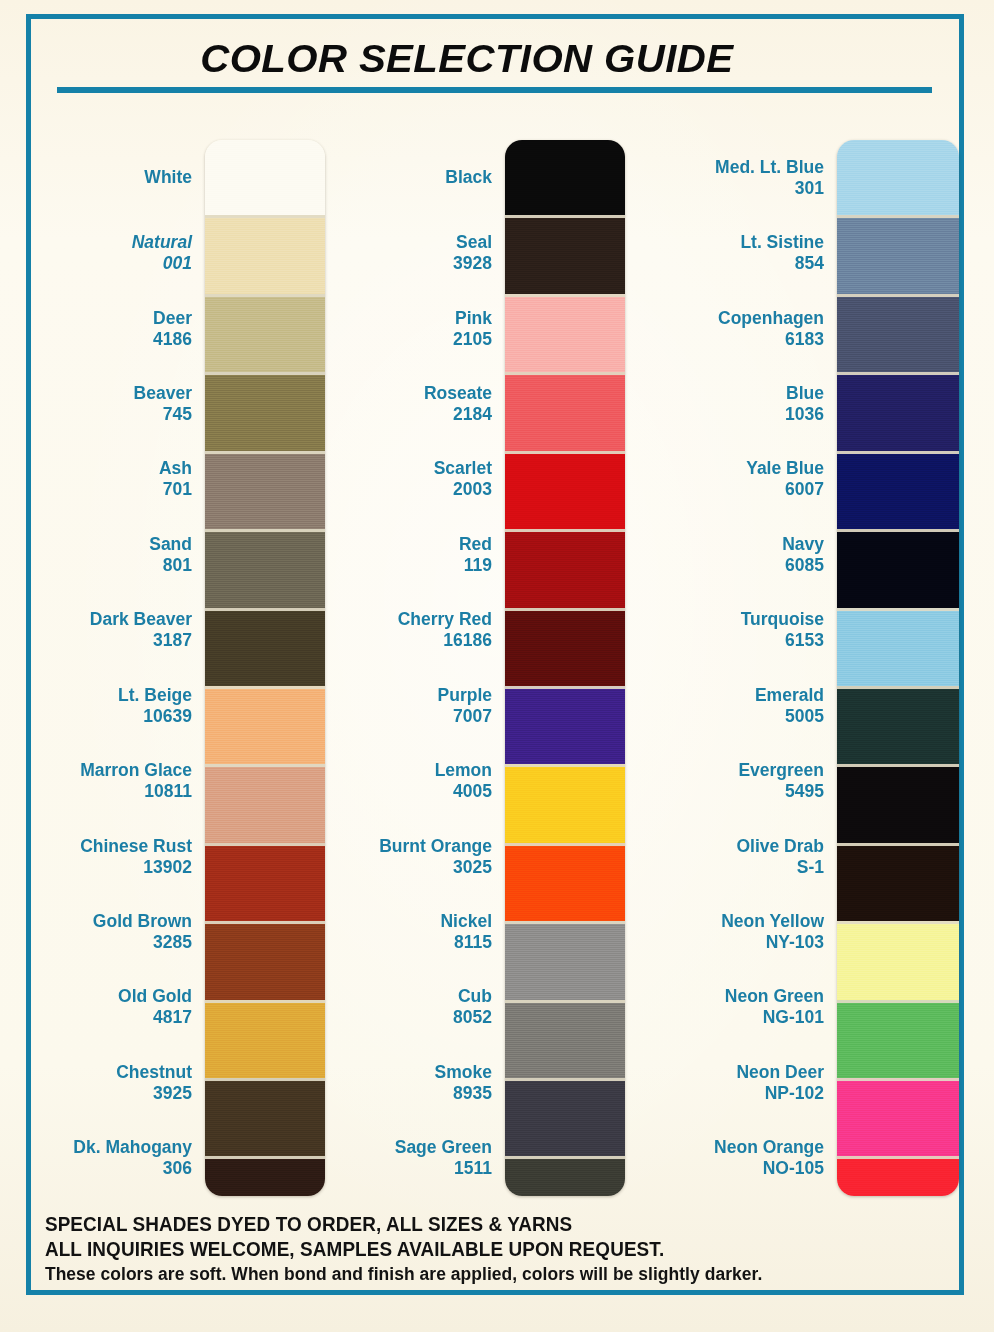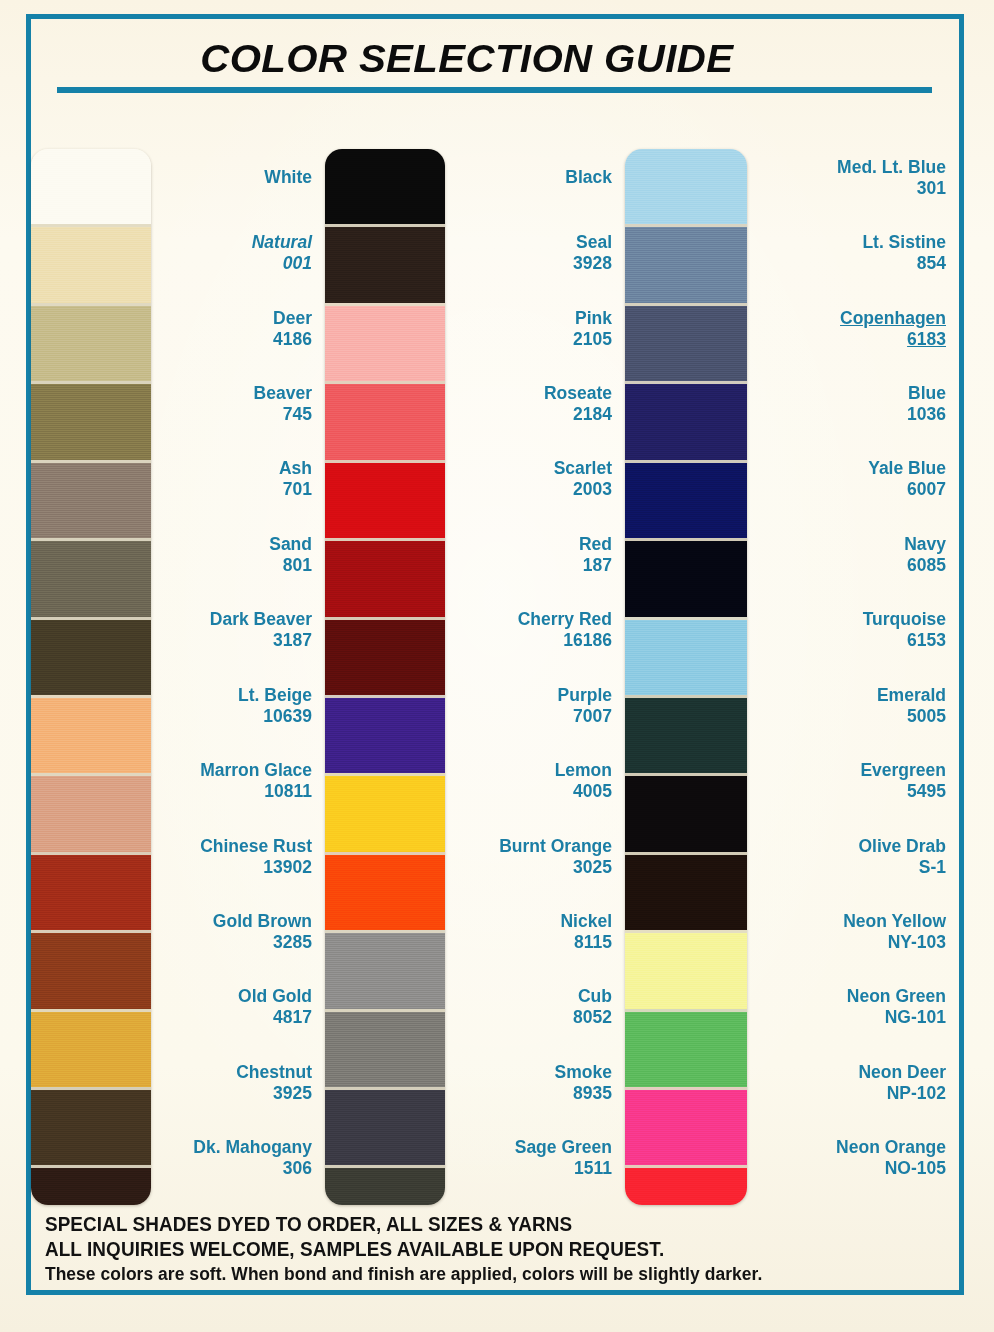--- a/index.html
+++ b/index.html
@@ -82,21 +82,21 @@
     top: 140px;
     width: 928px;
     height: 1065px;
     display: flex;
   }
 
   .column {
     position: relative;
     height: 1065px;
     display: flex;
-    flex-direction: column;
+    flex-direction: row;
   }
   .column.c1 { width: 294px; }
   .column.c2 { width: 300px; }
   .column.c3 { width: 334px; }
 
   .labels {
     position: relative;
     flex: 1 1 auto;
     height: 1056px;
     padding-right: 13px;
@@ -274,21 +274,21 @@
           <div class="label" style="top: 243px;">
             <span class="nm">Roseate</span>
             <span class="cd">2184</span>
           </div>
           <div class="label" style="top: 318px;">
             <span class="nm">Scarlet</span>
             <span class="cd">2003</span>
           </div>
           <div class="label" style="top: 394px;">
             <span class="nm">Red</span>
-            <span class="cd">187</span>
+            <span class="cd">119</span>
           </div>
           <div class="label" style="top: 469px;">
             <span class="nm">Cherry Red</span>
             <span class="cd">16186</span>
           </div>
           <div class="label" style="top: 545px;">
             <span class="nm">Purple</span>
             <span class="cd">7007</span>
           </div>
           <div class="label" style="top: 620px;">
@@ -336,21 +336,21 @@
       <div class="column c3">
         <div class="labels">
           <div class="label" style="top: 17px;">
             <span class="nm">Med. Lt. Blue</span>
             <span class="cd">301</span>
           </div>
           <div class="label" style="top: 92px;">
             <span class="nm">Lt. Sistine</span>
             <span class="cd">854</span>
           </div>
-          <div class="label" style="top: 168px; text-decoration: underline;">
+          <div class="label" style="top: 168px;">
             <span class="nm">Copenhagen</span>
             <span class="cd">6183</span>
           </div>
           <div class="label" style="top: 243px;">
             <span class="nm">Blue</span>
             <span class="cd">1036</span>
           </div>
           <div class="label" style="top: 318px;">
             <span class="nm">Yale Blue</span>
             <span class="cd">6007</span>

